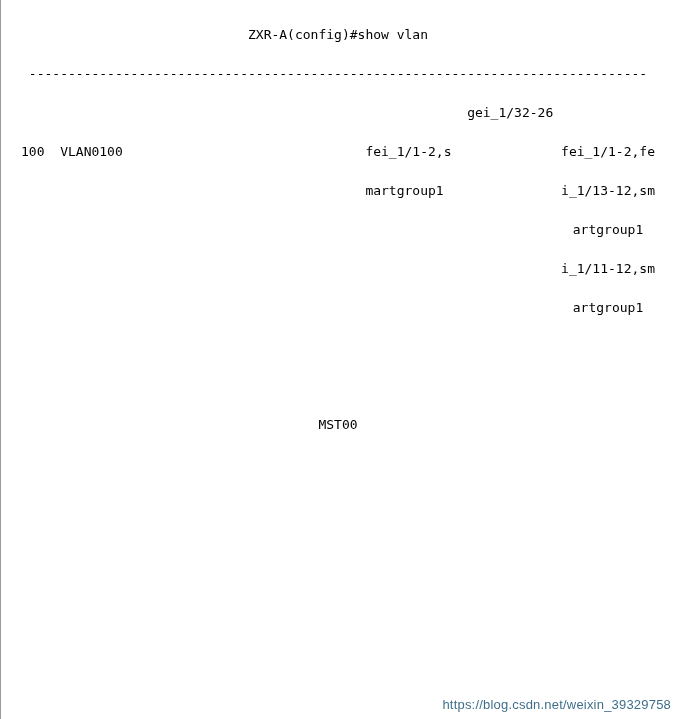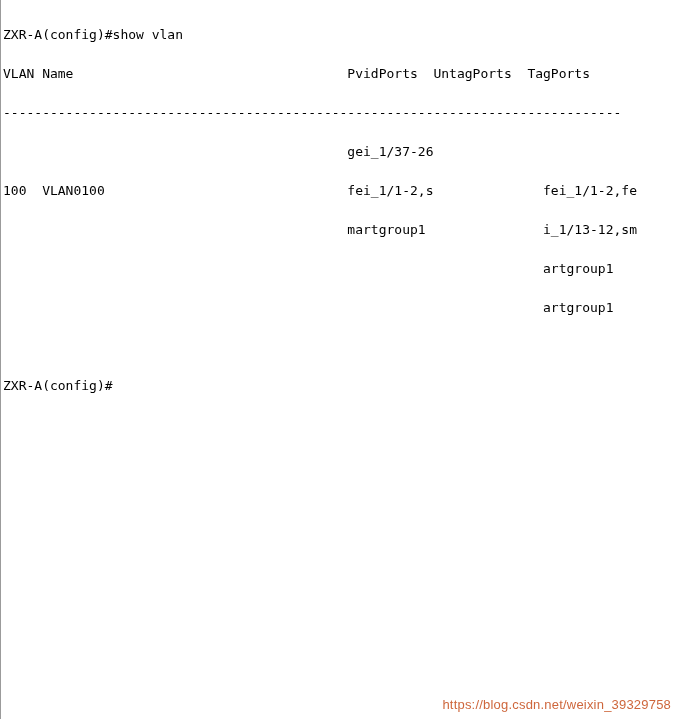--- a/index.html
+++ b/index.html
@@ -10,43 +10,43 @@
   .terminal{
     position:absolute;top:0;left:0;width:670px;height:719px;
     padding:2px 0 0 2px;
     border-left:1px solid #9b9b9b;
     font-family:"DejaVu Sans Mono","Liberation Mono",monospace;
     font-size:13px;line-height:13px;
     color:#000000;
     white-space:pre;
     overflow:hidden;
   }
-  .ln{height:13px;white-space:pre;}
+  .ln{height:13px;white-space:pre;text-align:center;}
   .watermark{
     position:absolute;right:2px;bottom:7px;
     font-family:"Liberation Sans",sans-serif;
-    font-size:13px;color:#c2410c;opacity:0.8;letter-spacing:0.2px;
+    font-size:13px;color:#0c4a6e;opacity:0.8;letter-spacing:0.2px;
     pointer-events:none;
   }
 </style>
 </head>
 <body>
 
 <div class="terminal">
   <div class="ln">ZXR-A(config)#show vlan</div>
-  <div class="ln">VLAN Name                                   PvidPorts  UntagPorts  TagPorts</div>
   <div class="ln">-------------------------------------------------------------------------------</div>
-  <div class="ln">                                            gei_1/37-26</div>
+  <div class="ln">                                            gei_1/32-26</div>
   <div class="ln">100  VLAN0100                               fei_1/1-2,s              fei_1/1-2,fe</div>
   <div class="ln">                                            martgroup1               i_1/13-12,sm</div>
   <div class="ln">                                                                     artgroup1</div>
+  <div class="ln">                                                                     i_1/11-12,sm</div>
   <div class="ln">                                                                     artgroup1</div>
   <div class="ln"></div>
-  <div class="ln">ZXR-A(config)#</div>
   <div class="ln"></div>
+  <div class="ln">MST00</div>
   
   
   
   
   
   
   
   
   
   

